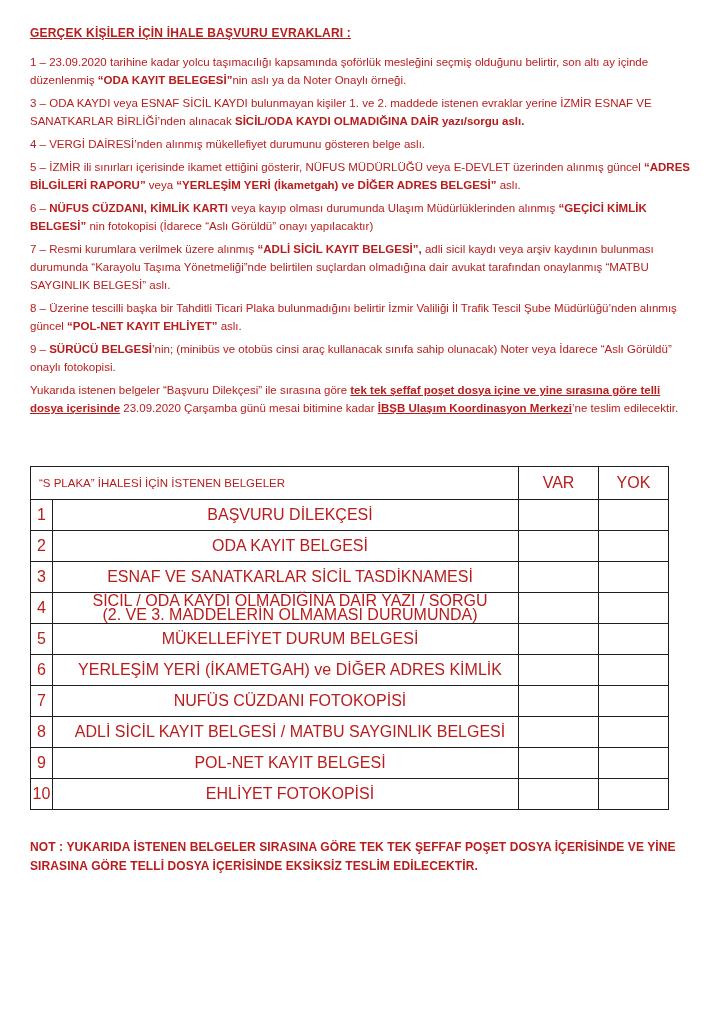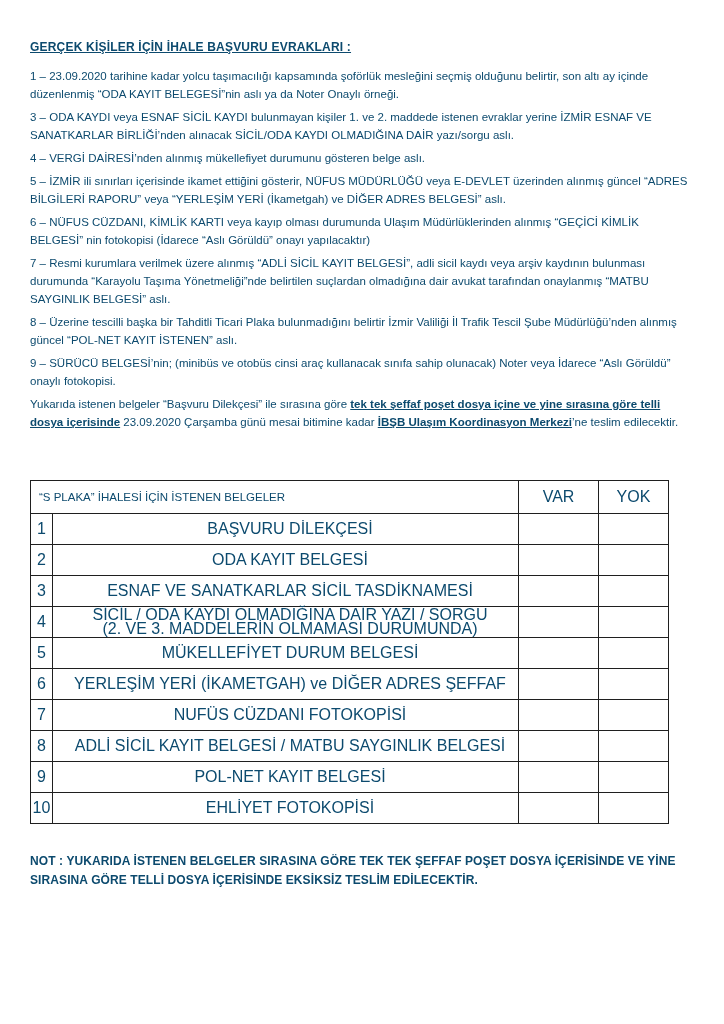--- a/index.html
+++ b/index.html
@@ -3,41 +3,41 @@
 <meta charset="utf-8">
 <style>
   html, body { margin: 0; padding: 0; background: #e9e9e9; }
   .page {
     position: relative;
     width: 724px;
     height: 1024px;
     margin: 0 auto;
     background: #ffffff;
     font-family: "Liberation Sans", sans-serif;
-    color: #0c4a6e;
+    color: #b91c1c;
     box-sizing: border-box;
-    padding: 40px 29px 0 30px;
+    padding: 26px 29px 0 30px;
     overflow: hidden;
   }
   .title {
     font-size: 12px;
     font-weight: bold;
     text-decoration: underline;
     margin: 0 0 13px 0;
     letter-spacing: 0.2px;
   }
   .paragraphs { width: 665px; }
   .para {
     font-size: 11.5px;
     line-height: 18px;
     margin: 0 0 5px 0;
     text-align: left;
   }
   .para .n  { font-weight: normal; }
-  .para .b  { font-weight: normal; }
+  .para .b  { font-weight: bold; }
   .para .bu { font-weight: bold; text-decoration: underline; }
 
   .doc-table {
     border-collapse: collapse;
     margin-top: 49px;
     table-layout: fixed;
     width: 638px;
   }
   .doc-table th, .doc-table td {
     border: 1.6px solid #1f1f1f;
@@ -70,21 +70,21 @@
 
   <h1 class="title">GERÇEK KİŞİLER İÇİN İHALE BAŞVURU EVRAKLARI :</h1>
 
   <div class="paragraphs">
       <p class="para"><span class="n">1 – 23.09.2020 tarihine kadar yolcu taşımacılığı kapsamında şoförlük mesleğini seçmiş olduğunu belirtir, son altı ay içinde düzenlenmiş </span><span class="b">“ODA KAYIT BELEGESİ”</span><span class="n">nin aslı ya da Noter Onaylı örneği.</span></p>
       <p class="para"><span class="n">3 – ODA KAYDI veya ESNAF SİCİL KAYDI bulunmayan kişiler 1. ve 2. maddede istenen evraklar yerine İZMİR ESNAF VE SANATKARLAR BİRLİĞİ’nden alınacak </span><span class="b">SİCİL/ODA KAYDI OLMADIĞINA DAİR yazı/sorgu aslı.</span></p>
       <p class="para"><span class="n">4 – VERGİ DAİRESİ’nden alınmış mükellefiyet durumunu gösteren belge aslı.</span></p>
       <p class="para"><span class="n">5 – İZMİR ili sınırları içerisinde ikamet ettiğini gösterir, NÜFUS MÜDÜRLÜĞÜ veya E-DEVLET üzerinden alınmış güncel </span><span class="b">“ADRES BİLGİLERİ RAPORU”</span><span class="n"> veya </span><span class="b">“YERLEŞİM YERİ (İkametgah) ve DİĞER ADRES BELGESİ”</span><span class="n"> aslı.</span></p>
       <p class="para"><span class="n">6 – </span><span class="b">NÜFUS CÜZDANI, KİMLİK KARTI</span><span class="n"> veya kayıp olması durumunda Ulaşım Müdürlüklerinden alınmış </span><span class="b">“GEÇİCİ KİMLİK BELGESİ”</span><span class="n"> nin fotokopisi (İdarece “Aslı Görüldü” onayı yapılacaktır)</span></p>
       <p class="para"><span class="n">7 – Resmi kurumlara verilmek üzere alınmış </span><span class="b">“ADLİ SİCİL KAYIT BELGESİ”,</span><span class="n"> adli sicil kaydı veya arşiv kaydının bulunması durumunda “Karayolu Taşıma Yönetmeliği”nde belirtilen suçlardan olmadığına dair avukat tarafından onaylanmış “MATBU SAYGINLIK BELGESİ” aslı.</span></p>
-      <p class="para"><span class="n">8 – Üzerine tescilli başka bir Tahditli Ticari Plaka bulunmadığını belirtir İzmir Valiliği İl Trafik Tescil Şube Müdürlüğü’nden alınmış güncel </span><span class="b">“POL-NET KAYIT İSTENEN”</span><span class="n"> aslı.</span></p>
+      <p class="para"><span class="n">8 – Üzerine tescilli başka bir Tahditli Ticari Plaka bulunmadığını belirtir İzmir Valiliği İl Trafik Tescil Şube Müdürlüğü’nden alınmış güncel </span><span class="b">“POL-NET KAYIT EHLİYET”</span><span class="n"> aslı.</span></p>
       <p class="para"><span class="n">9 – </span><span class="b">SÜRÜCÜ BELGESİ</span><span class="n">’nin; (minibüs ve otobüs cinsi araç kullanacak sınıfa sahip olunacak) Noter veya İdarece “Aslı Görüldü” onaylı fotokopisi.</span></p>
       <p class="para"><span class="n">Yukarıda istenen belgeler “Başvuru Dilekçesi” ile sırasına göre </span><span class="bu">tek tek şeffaf poşet dosya içine ve yine sırasına göre telli dosya içerisinde</span><span class="n"> 23.09.2020 Çarşamba günü mesai bitimine kadar </span><span class="bu">İBŞB Ulaşım Koordinasyon Merkezi</span><span class="n">’ne teslim edilecektir.</span></p>
     </div>
 
   <table class="doc-table">
     <colgroup>
       <col style="width:22px">
       <col style="width:466px">
       <col style="width:80px">
       <col style="width:70px">
@@ -122,21 +122,21 @@
           <td class="td-check"></td>
         </tr>
         <tr>
           <td class="td-no">5</td>
           <td class="td-doc">MÜKELLEFİYET DURUM BELGESİ</td>
           <td class="td-check"></td>
           <td class="td-check"></td>
         </tr>
         <tr>
           <td class="td-no">6</td>
-          <td class="td-doc">YERLEŞİM YERİ (İKAMETGAH) ve DİĞER ADRES ŞEFFAF</td>
+          <td class="td-doc">YERLEŞİM YERİ (İKAMETGAH) ve DİĞER ADRES KİMLİK</td>
           <td class="td-check"></td>
           <td class="td-check"></td>
         </tr>
         <tr>
           <td class="td-no">7</td>
           <td class="td-doc">NUFÜS CÜZDANI FOTOKOPİSİ</td>
           <td class="td-check"></td>
           <td class="td-check"></td>
         </tr>
         <tr>

